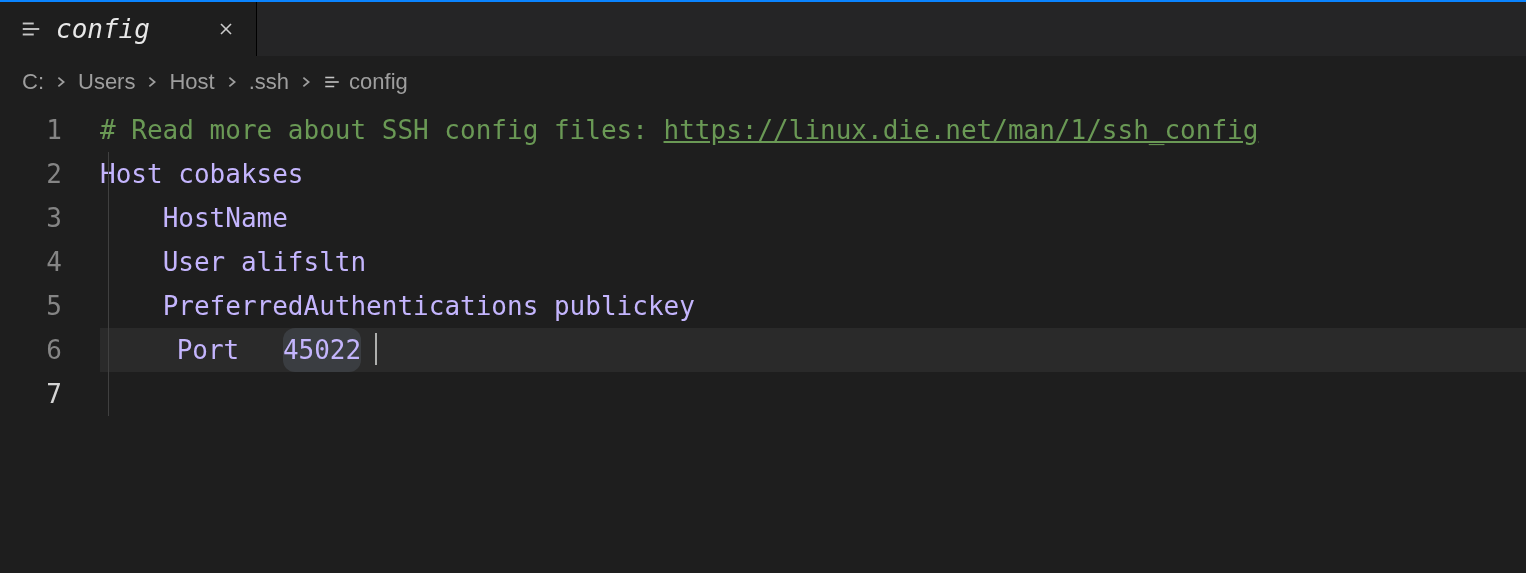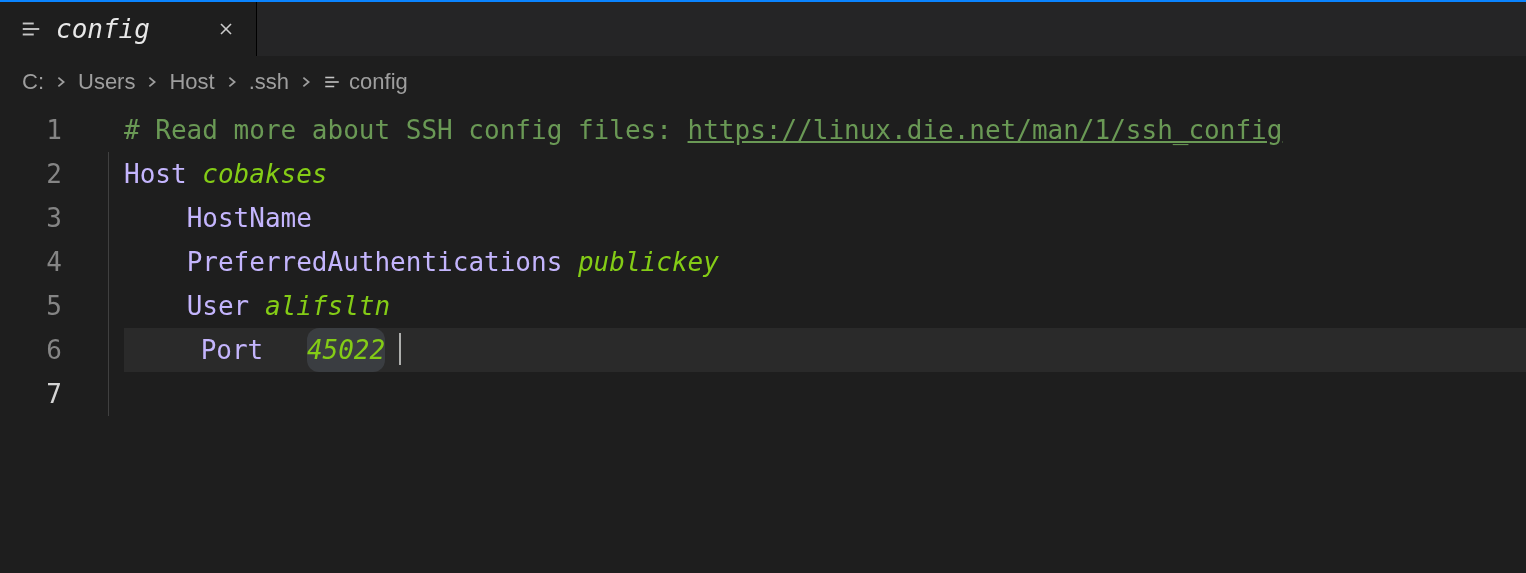--- a/index.html
+++ b/index.html
@@ -93,35 +93,34 @@
   .code {
     flex: 1;
     position: relative;
   }
   .line {
     height: 44px;
     display: flex;
     align-items: center;
     font-family: Consolas, monospace;
     white-space: pre;
-    margin-left: 24px;
   }
   .line.active { background: #2a2a2a; gap: 14px; }
   .indent-guide {
     border-left: 1px solid #404040;
     position: absolute;
     top: 44px;
     bottom: calc(100% - 352px);
     left: 8px;
     height: 264px;
   }
   .tok-comment { color: #6a9955; }
   .tok-link { color: #6a9955; text-decoration: underline; }
   .tok-keyword { color: #c4b5fd; }
-  .tok-value { color: #84cc16; font-style: italic; }
+  .tok-value { color: #c4b5fd; }
   .tok-string { color: #d4d4d4; }
   .cursor {
     display: inline-block;
     width: 2px; height: 32px;
     background: #aeafad;
     vertical-align: middle;
     margin-top: -2px;
   }
   .sel {
     background: #3a3d41;
@@ -195,19 +194,19 @@
         <div class="ln">4</div>
         <div class="ln">5</div>
         <div class="ln">6</div>
         <div class="ln active">7</div>
       </div>
     <div class="code">
       <div class="indent-guide"></div>
     <div class="line"><span class="tok-comment"># Read more about SSH config files: </span><span class="tok-link">https://linux.die.net/man/1/ssh_config</span></div>
         <div class="line"><span class="tok-keyword">Host</span><span> </span><span class="tok-value">cobakses</span></div>
         <div class="line"><span>    </span><span class="tok-keyword">HostName</span><span> </span></div>
+        <div class="line"><span>    </span><span class="tok-keyword">User</span><span> </span><span class="tok-value">alifsltn</span></div>
         <div class="line"><span>    </span><span class="tok-keyword">PreferredAuthentications</span><span> </span><span class="tok-value">publickey</span></div>
-        <div class="line"><span>    </span><span class="tok-keyword">User</span><span> </span><span class="tok-value">alifsltn</span></div>
         <div class="line active"><span>    </span><span class="tok-keyword">Port</span><span> </span><span class="tok-value sel">45022</span><span class="cursor"></span></div>
       </div>
   </div>
 
 </div>
 
 </body></html>

